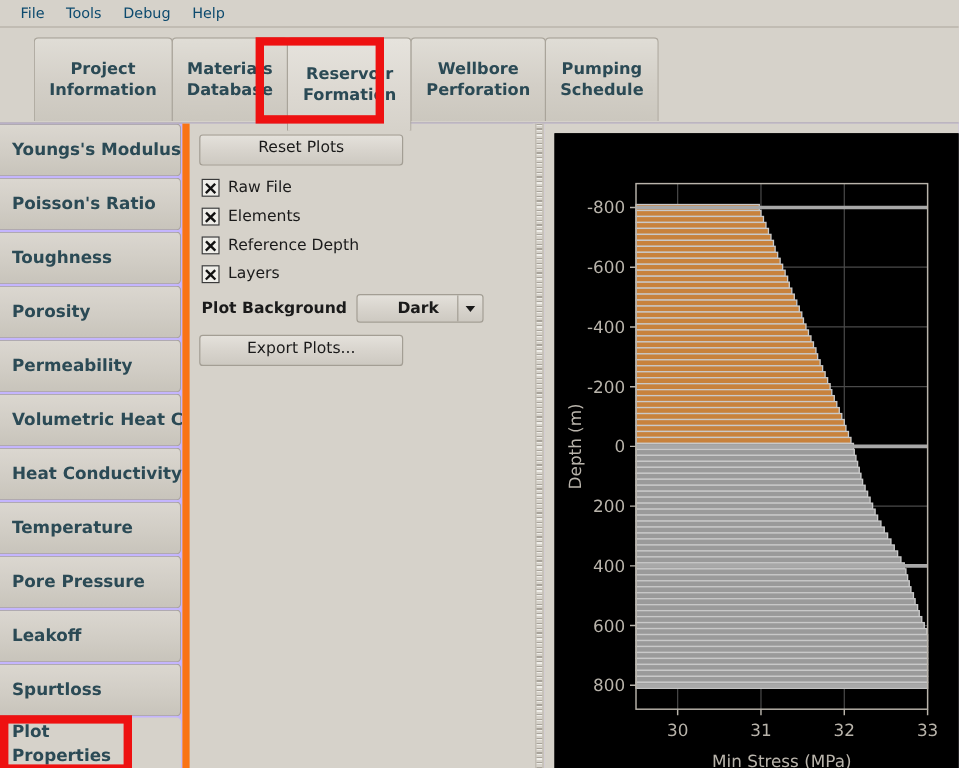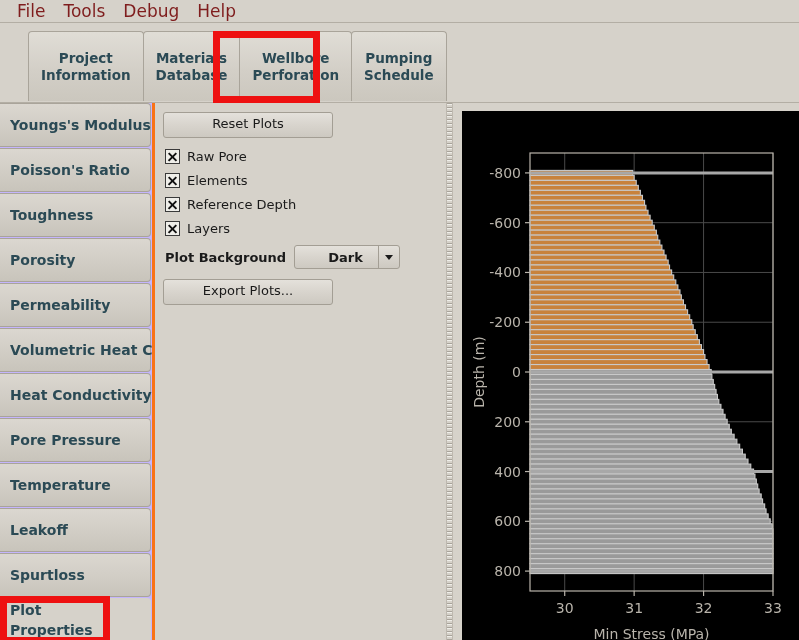--- a/index.html
+++ b/index.html
@@ -18,22 +18,22 @@
   
   #menubar {
     position: absolute; left: 0; top: 0;
     width: 799px; height: 22px;
     background: #d6d2ca;
     display: flex; align-items: center;
     padding-left: 8px;
     box-sizing: border-box;
   }
   .menu-item {
-    font-size: 17px;
-    color: #7f1d1d;
+    font-size: 12px;
+    color: #0c4a6e;
     padding: 2px 9px;
     cursor: default;
     white-space: nowrap;
   }
 
   
   #tabstrip {
     position: absolute; left: 0; top: 22px;
     width: 799px; height: 80px;
     background: #d6d2ca;
@@ -115,21 +115,21 @@
     background: #d6d2ca;
     border: none;
     width: 151px;
   }
 
   
   #panel {
     position: absolute; left: 152px; top: 0;
     width: 292px; height: 538px;
     background: #d6d2ca;
-    border-left: 3px solid #f97316;
+    border-left: 6px solid #f97316;
   }
   .btn {
     display: block;
     width: 168px;
     height: 24px;
     margin: 0;
     background: linear-gradient(to bottom, #e4e1db 0%, #d8d4cd 50%, #cdc9c1 100%);
     border: 1px solid #a39e94;
     border-radius: 3px;
     color: #1a1a1a;
@@ -249,20 +249,24 @@
   <div id="tabstrip">
     <div id="tabstrip-inner">
       <div class="top-tab">
         <span>Project</span>
         <span>Information</span>
       </div>
       <div class="top-tab">
         <span>Materials</span>
         <span>Database</span>
       </div>
+      <div class="top-tab selected">
+        <span>Reservoir</span>
+        <span>Formation</span>
+      </div>
       <div class="top-tab">
         <span>Wellbore</span>
         <span>Perforation</span>
       </div>
       <div class="top-tab">
         <span>Pumping</span>
         <span>Schedule</span>
       </div>
     </div>
   </div>
@@ -287,44 +291,44 @@
       <div class="side-tab">
         <span>Permeability</span>
         </div>
       <div class="side-tab">
         <span>Volumetric Heat C</span>
         </div>
       <div class="side-tab">
         <span>Heat Conductivity</span>
         </div>
       <div class="side-tab">
+        <span>Temperature</span>
+        </div>
+      <div class="side-tab">
         <span>Pore Pressure</span>
-        </div>
-      <div class="side-tab">
-        <span>Temperature</span>
         </div>
       <div class="side-tab">
         <span>Leakoff</span>
         </div>
       <div class="side-tab">
         <span>Spurtloss</span>
         </div>
       <div class="side-tab selected-plain" style="flex-direction:column; align-items:flex-start; justify-content:center; line-height:20px; padding-left:10px;">
         <span>Plot</span>
         <span>Properties</span>
       </div>
     </div>
 
     <div id="panel">
 
       <div class="btn" id="reset-plots-btn">Reset Plots</div>
 
       <div class="check-row" style="top:46px;">
         <span class="cbox"></span>
-        <span>Raw Pore</span>
+        <span>Raw File</span>
       </div>
       <div class="check-row" style="top:70px;">
         <span class="cbox"></span>
         <span>Elements</span>
       </div>
       <div class="check-row" style="top:94px;">
         <span class="cbox"></span>
         <span>Reference Depth</span>
       </div>
       <div class="check-row" style="top:118px;">

